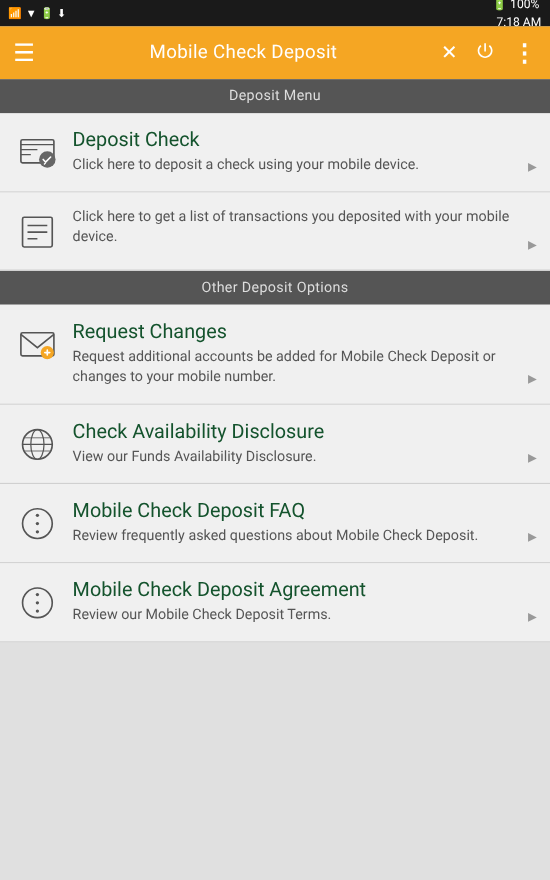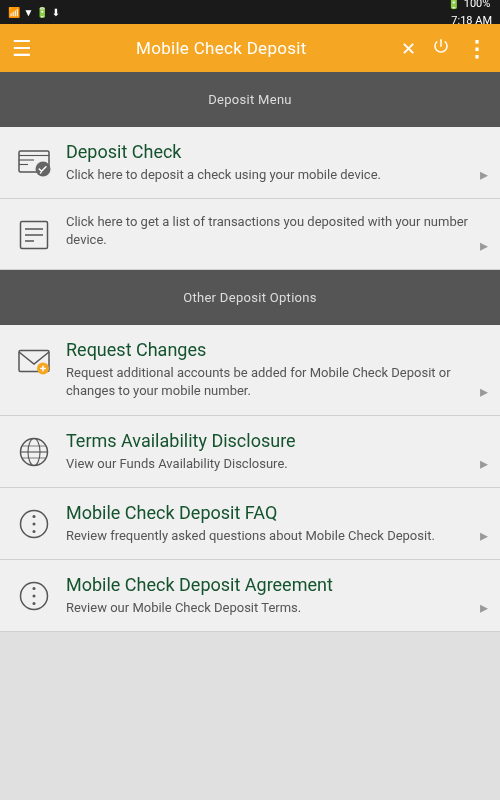--- a/index.html
+++ b/index.html
@@ -60,21 +60,21 @@
       font-size: 18px;
       cursor: pointer;
     }
 
     
     .section-header {
       background: #555555;
       color: #ddd;
       font-size: 13px;
       text-align: center;
-      padding: 20px 0;
+      padding: 8px 0;
       letter-spacing: 0.3px;
     }
 
     
     .menu-item {
       background: #f0f0f0;
       display: flex;
       align-items: flex-start;
       padding: 14px 12px 14px 14px;
       border-bottom: 1px solid #d0d0d0;
@@ -182,21 +182,21 @@
   <div class="menu-item">
     <div class="menu-item-icon">
       <svg viewBox="0 0 48 48" fill="none" xmlns="http://www.w3.org/2000/svg">
         <rect x="6" y="6" width="36" height="36" rx="2" stroke="#555" stroke-width="2" fill="none"></rect>
         <line x1="12" y1="16" x2="36" y2="16" stroke="#555" stroke-width="2"></line>
         <line x1="12" y1="24" x2="36" y2="24" stroke="#555" stroke-width="2"></line>
         <line x1="12" y1="32" x2="24" y2="32" stroke="#555" stroke-width="2"></line>
       </svg>
     </div>
     <div class="menu-item-content">
-      <div class="menu-item-desc">Click here to get a list of transactions you deposited with your number device.</div>
+      <div class="menu-item-desc">Click here to get a list of transactions you deposited with your mobile device.</div>
     </div>
     <span class="menu-item-chevron">▸</span>
   </div>
 </div>
 
 <div>
   <div class="section-header">
     <span>Other Deposit Options</span>
   </div>
 
@@ -220,21 +220,21 @@
     <div class="menu-item-icon">
       <svg viewBox="0 0 48 48" fill="none" xmlns="http://www.w3.org/2000/svg">
         <circle cx="24" cy="24" r="18" stroke="#555" stroke-width="2" fill="none"></circle>
         <ellipse cx="24" cy="24" rx="8" ry="18" stroke="#555" stroke-width="1.5" fill="none"></ellipse>
         <line x1="6" y1="24" x2="42" y2="24" stroke="#555" stroke-width="1.5"></line>
         <line x1="8" y1="16" x2="40" y2="16" stroke="#555" stroke-width="1"></line>
         <line x1="8" y1="32" x2="40" y2="32" stroke="#555" stroke-width="1"></line>
       </svg>
     </div>
     <div class="menu-item-content">
-      <div class="menu-item-title">Terms Availability Disclosure</div>
+      <div class="menu-item-title">Check Availability Disclosure</div>
       <div class="menu-item-desc">View our Funds Availability Disclosure.</div>
     </div>
     <span class="menu-item-chevron">▸</span>
   </div>
 
   <div class="menu-item">
     <div class="menu-item-icon">
       <svg viewBox="0 0 48 48" fill="none" xmlns="http://www.w3.org/2000/svg">
         <circle cx="24" cy="24" r="18" stroke="#555" stroke-width="2" fill="none"></circle>
         <circle cx="24" cy="24" r="2" fill="#555"></circle>

